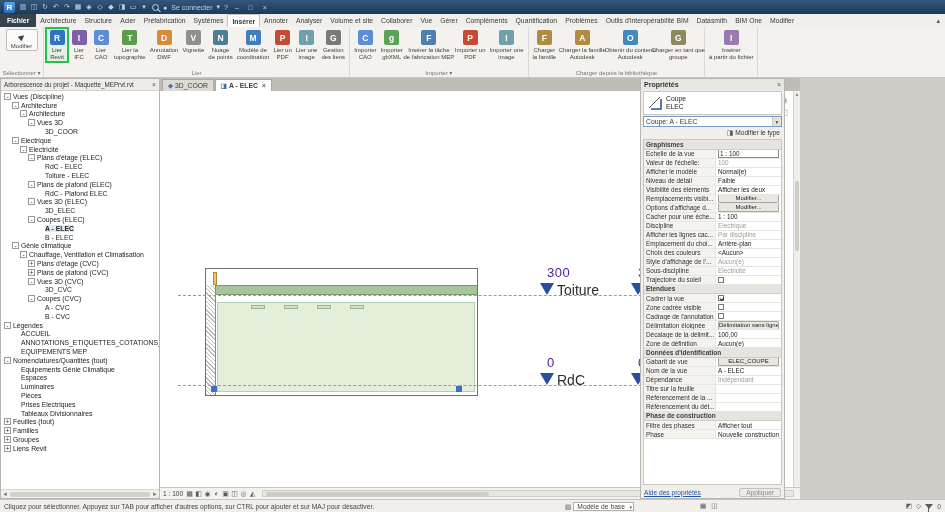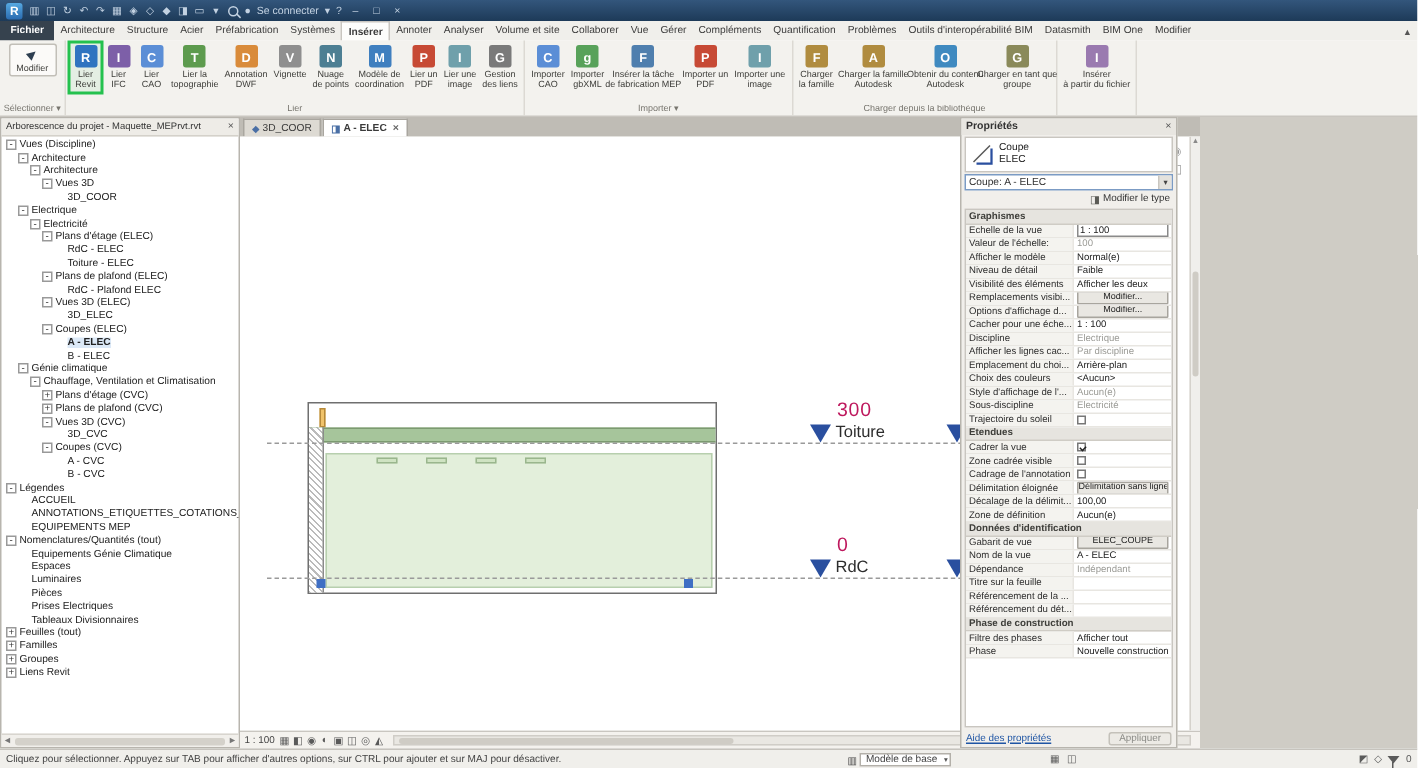--- a/index.html
+++ b/index.html
@@ -79,24 +79,24 @@
   #viewtabs{height:13px;flex:none;display:flex;align-items:flex-end;background:#bfbcb5;
     padding-left:2px;gap:1px}
   .vtab{height:12px;display:flex;align-items:center;gap:2px;padding:0 5px;font-size:6.8px;
     background:#dddad3;border:1px solid #a9a69f;border-bottom:none;color:#3a3a3a;cursor:pointer}
   .vtab.active{background:#fff;font-weight:bold}
   .vtab .vicon{font-size:6.5px;color:#4a6fa5}
   .vtab .vclose{font-size:7px;color:#666;margin-left:2px}
   #canvas{position:relative;flex:1;background:#fff;overflow:hidden}
   .level-line{position:absolute;height:0;border-top:1px dashed #9a9a9a}
   .level-marker{position:absolute;width:80px;height:34px}
-  .lvl-num{position:absolute;left:18px;top:0;font-size:13px;color:#be185d;letter-spacing:.5px}
+  .lvl-num{position:absolute;left:7px;top:0;font-size:13px;color:#4c1d95;letter-spacing:.5px}
   .lvl-tri{position:absolute;left:0;top:18px;width:0;height:0;border-left:7px solid transparent;
     border-right:7px solid transparent;border-top:12px solid #2a4f9f}
-  .lvl-name{position:absolute;left:17px;top:17px;font-size:11px;color:#2d2d2d;white-space:nowrap}
+  .lvl-name{position:absolute;left:17px;top:17px;font-size:14px;color:#2d2d2d;white-space:nowrap}
   .building{position:absolute;left:45px;top:177px;width:273px;height:128px;
     border:1px solid #6f6f6f;background:#fff}
   .b-roof{position:absolute;left:0;top:16px;width:100%;height:10px;background:#a6c59b;
     border-top:1px solid #7c9a71;border-bottom:1px solid #7c9a71}
   .b-room{position:absolute;left:11px;top:33px;right:2px;bottom:3px;background:#e3efdb;
     border:1px solid #b7cfae}
   .b-wall{position:absolute;left:0;top:16px;width:10px;bottom:0;
     background:repeating-linear-gradient(45deg,#bbb 0 1px,#fff 1px 3px);border-right:1px solid #8a8a8a}
   .b-clerestory{position:absolute;left:7px;top:3px;width:4px;height:13px;background:#f0c36b;
     border:1px solid #b5893a}

